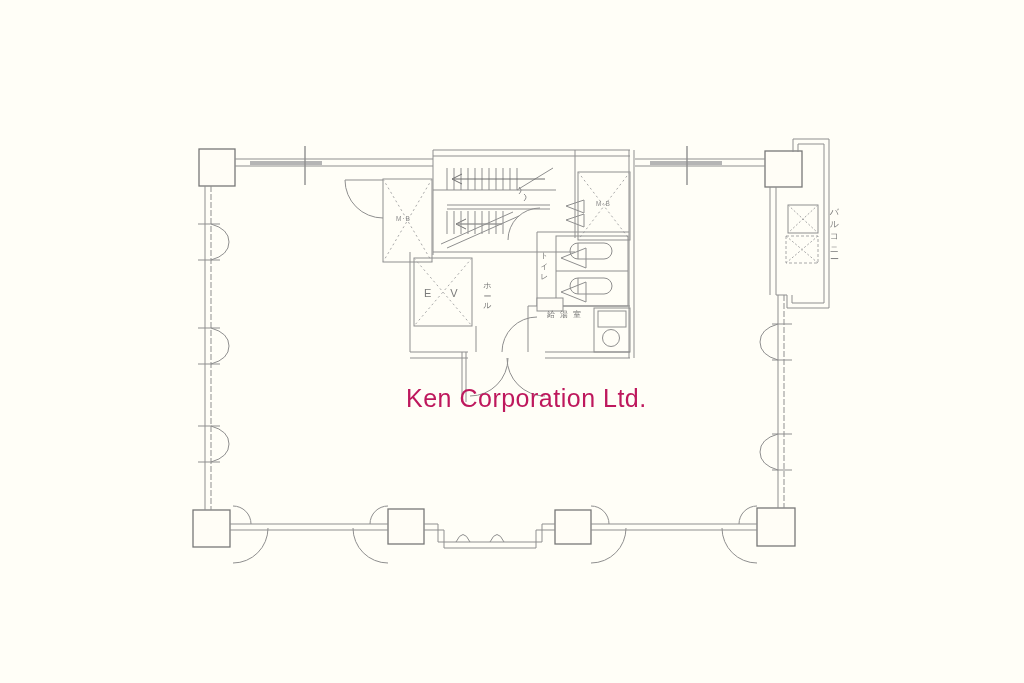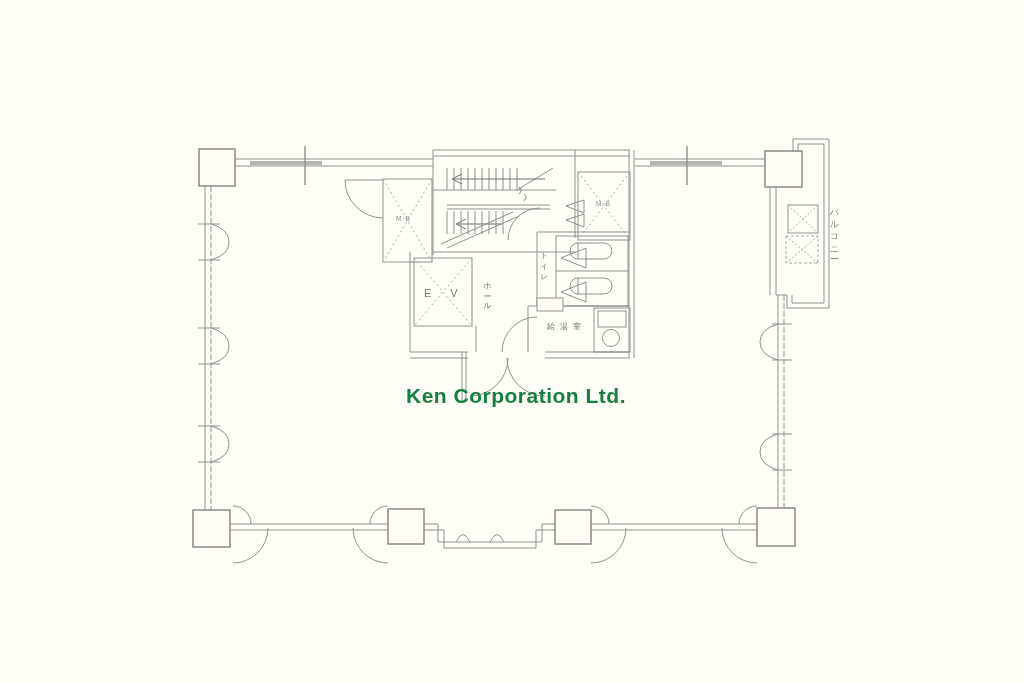--- a/index.html
+++ b/index.html
@@ -18,32 +18,32 @@
     white-space:nowrap;
     user-select:none;
   }
   .vert{
     writing-mode:vertical-rl;
     text-orientation:upright;
   }
   .lbl-balcony{left:829px;top:201px;font-size:9px;letter-spacing:3px;color:#7a7a7a;}
   .lbl-toilet{left:540px;top:247px;font-size:7.5px;letter-spacing:2px;}
   .lbl-hall{left:482px;top:276px;font-size:8px;letter-spacing:6px;}
-  .lbl-kitchenette{left:547px;top:323px;font-size:8px;letter-spacing:5px;}
+  .lbl-kitchenette{left:547px;top:311px;font-size:8px;letter-spacing:5px;}
   .lbl-ev{left:424px;top:288px;font-size:11px;letter-spacing:19px;color:#7a7a7a;}
   .lbl-mb{font-size:6.5px;letter-spacing:1px;color:#8a8a8a;}
   .lbl-mb-left{left:396px;top:216px;}
   .lbl-mb-right{left:596px;top:201px;}
   .watermark{
     position:absolute;
     left:406px;top:384px;
-    font-size:21px;
-    font-weight:700;
+    font-size:25px;
+    font-weight:400;
     letter-spacing:0.5px;
-    color:#15803d;
+    color:#be185d;
   }
 </style>
 </head>
 <body>
 
 <div class="stage">
 
   <svg width="1024" height="683" viewBox="0 0 1024 683">
     <g fill="none" stroke="#8f8f8f" stroke-width="1">
 

